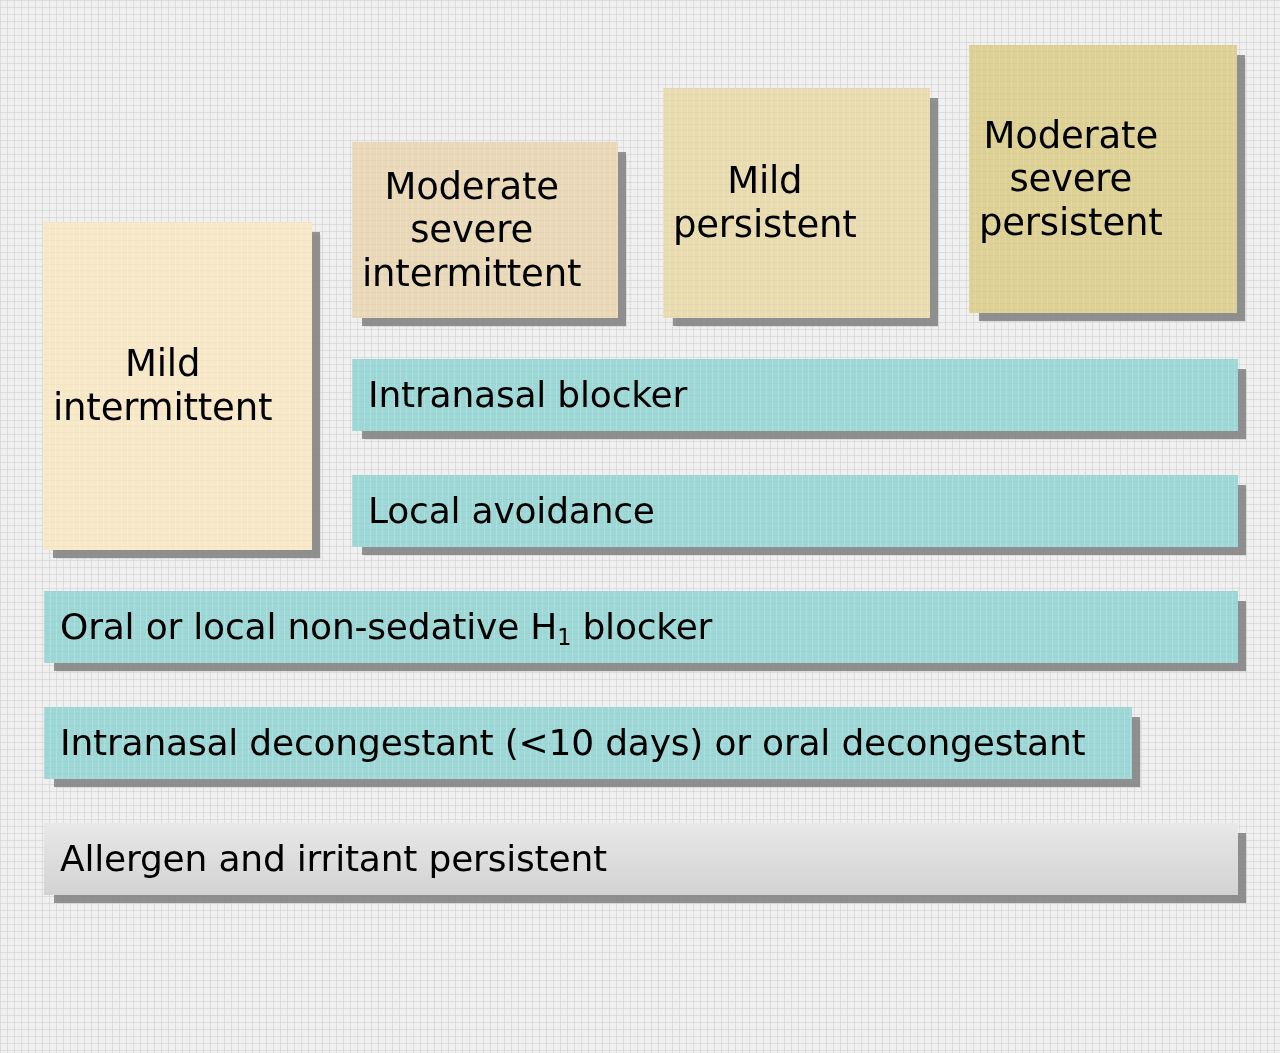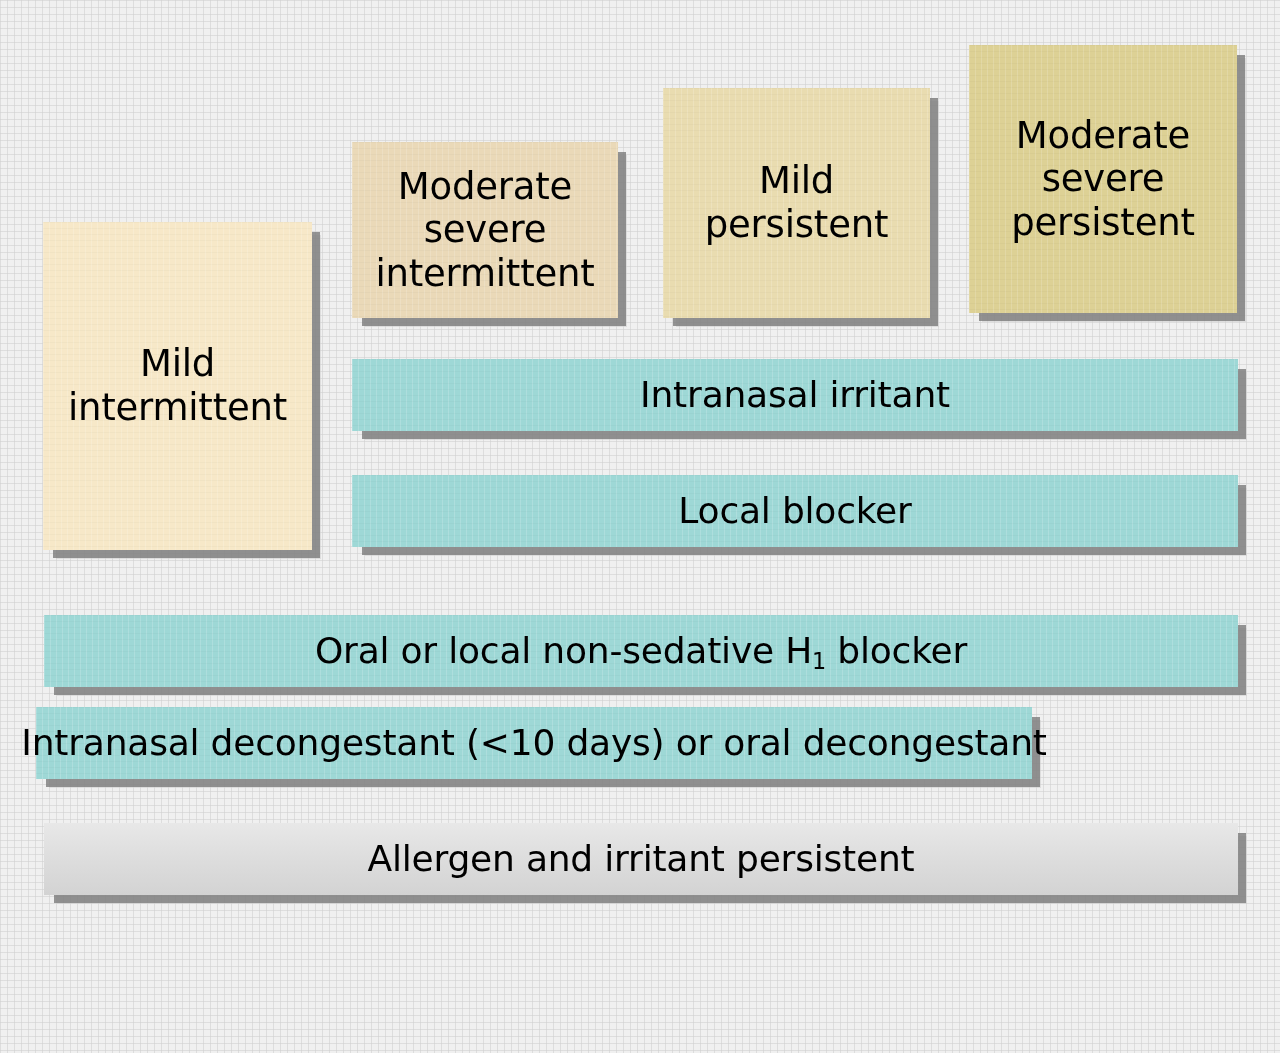--- a/index.html
+++ b/index.html
@@ -24,21 +24,21 @@
     position: absolute;
     inset: 0;
   }
 
   
   .block {
     position: absolute;
     box-sizing: border-box;
     display: flex;
     align-items: center;
-    justify-content: center;
+    justify-content: flex-start;
     text-align: center;
     color: #000000;
     line-height: 1.18;
     background-image:
       linear-gradient(to right, rgba(255,255,255,0.16) 1px, transparent 1px),
       linear-gradient(to bottom, rgba(0,0,0,0.025) 1px, transparent 1px);
     background-size: 6px 6px;
     box-shadow: 9px 9px 0 -1px rgba(120,120,120,0.78),
                 11px 11px 0 -2px rgba(205,205,205,0.55);
   }
@@ -89,27 +89,27 @@
     <div class="block severity-box" style="background-color: rgb(234, 217, 184); left: 352px; top: 142px; width: 266px; height: 176px;">
       <div>Moderate<br>severe<br>intermittent</div>
     </div>
     <div class="block severity-box" style="background-color: rgb(233, 220, 176); left: 663px; top: 88px; width: 267px; height: 230px;">
       <div>Mild<br>persistent</div>
     </div>
     <div class="block severity-box" style="background-color: rgb(221, 209, 149); left: 969px; top: 45px; width: 268px; height: 268px;">
       <div>Moderate<br>severe<br>persistent</div>
     </div>
     <div class="block treatment-bar bar-teal" style="left: 352px; top: 359px; width: 886px; height: 72px;">
-      <span class="bar-label">Intranasal irritant</span>
+      <span class="bar-label">Intranasal blocker</span>
     </div>
     <div class="block treatment-bar bar-teal" style="left: 352px; top: 475px; width: 886px; height: 72px;">
-      <span class="bar-label">Local blocker</span>
+      <span class="bar-label">Local avoidance</span>
     </div>
-    <div class="block treatment-bar bar-teal" style="left: 44px; top: 591px; width: 1194px; height: 72px; margin-top: 24px;">
+    <div class="block treatment-bar bar-teal" style="left: 44px; top: 591px; width: 1194px; height: 72px;">
       <span class="bar-label">Oral or local non-sedative H<sub>1</sub> blocker</span>
     </div>
-    <div class="block treatment-bar bar-teal" style="left: 36px; top: 707px; width: 996px; height: 72px;">
+    <div class="block treatment-bar bar-teal" style="left: 44px; top: 707px; width: 1088px; height: 72px;">
       <span class="bar-label">Intranasal decongestant (&lt;10 days) or oral decongestant</span>
     </div>
     <div class="block treatment-bar bar-gray" style="left: 44px; top: 823px; width: 1194px; height: 72px;">
       <span class="bar-label">Allergen and irritant persistent</span>
     </div>
   </div>
 
 </body></html>

